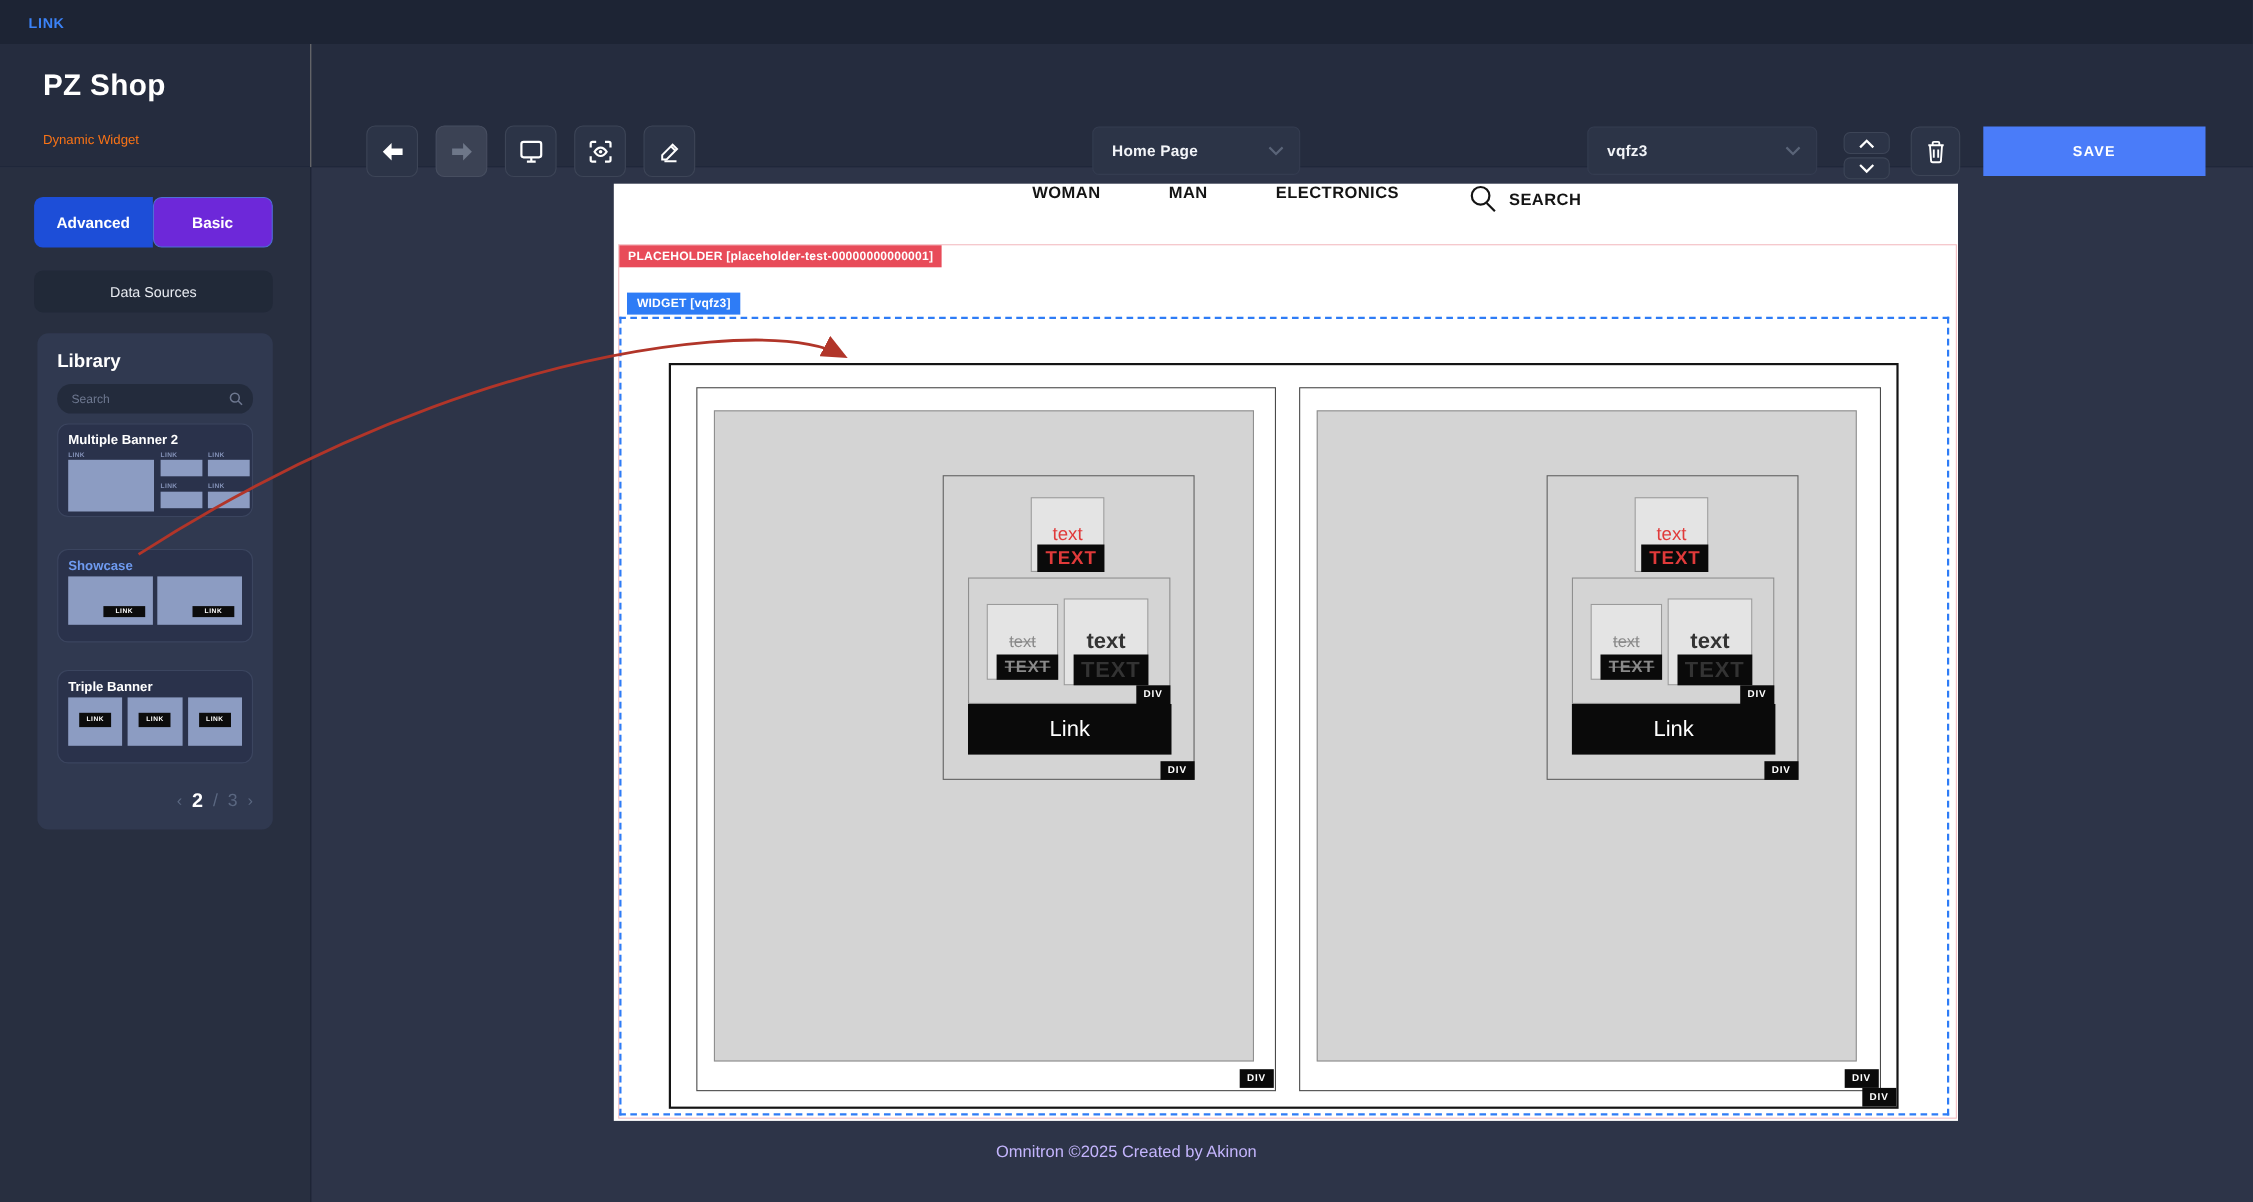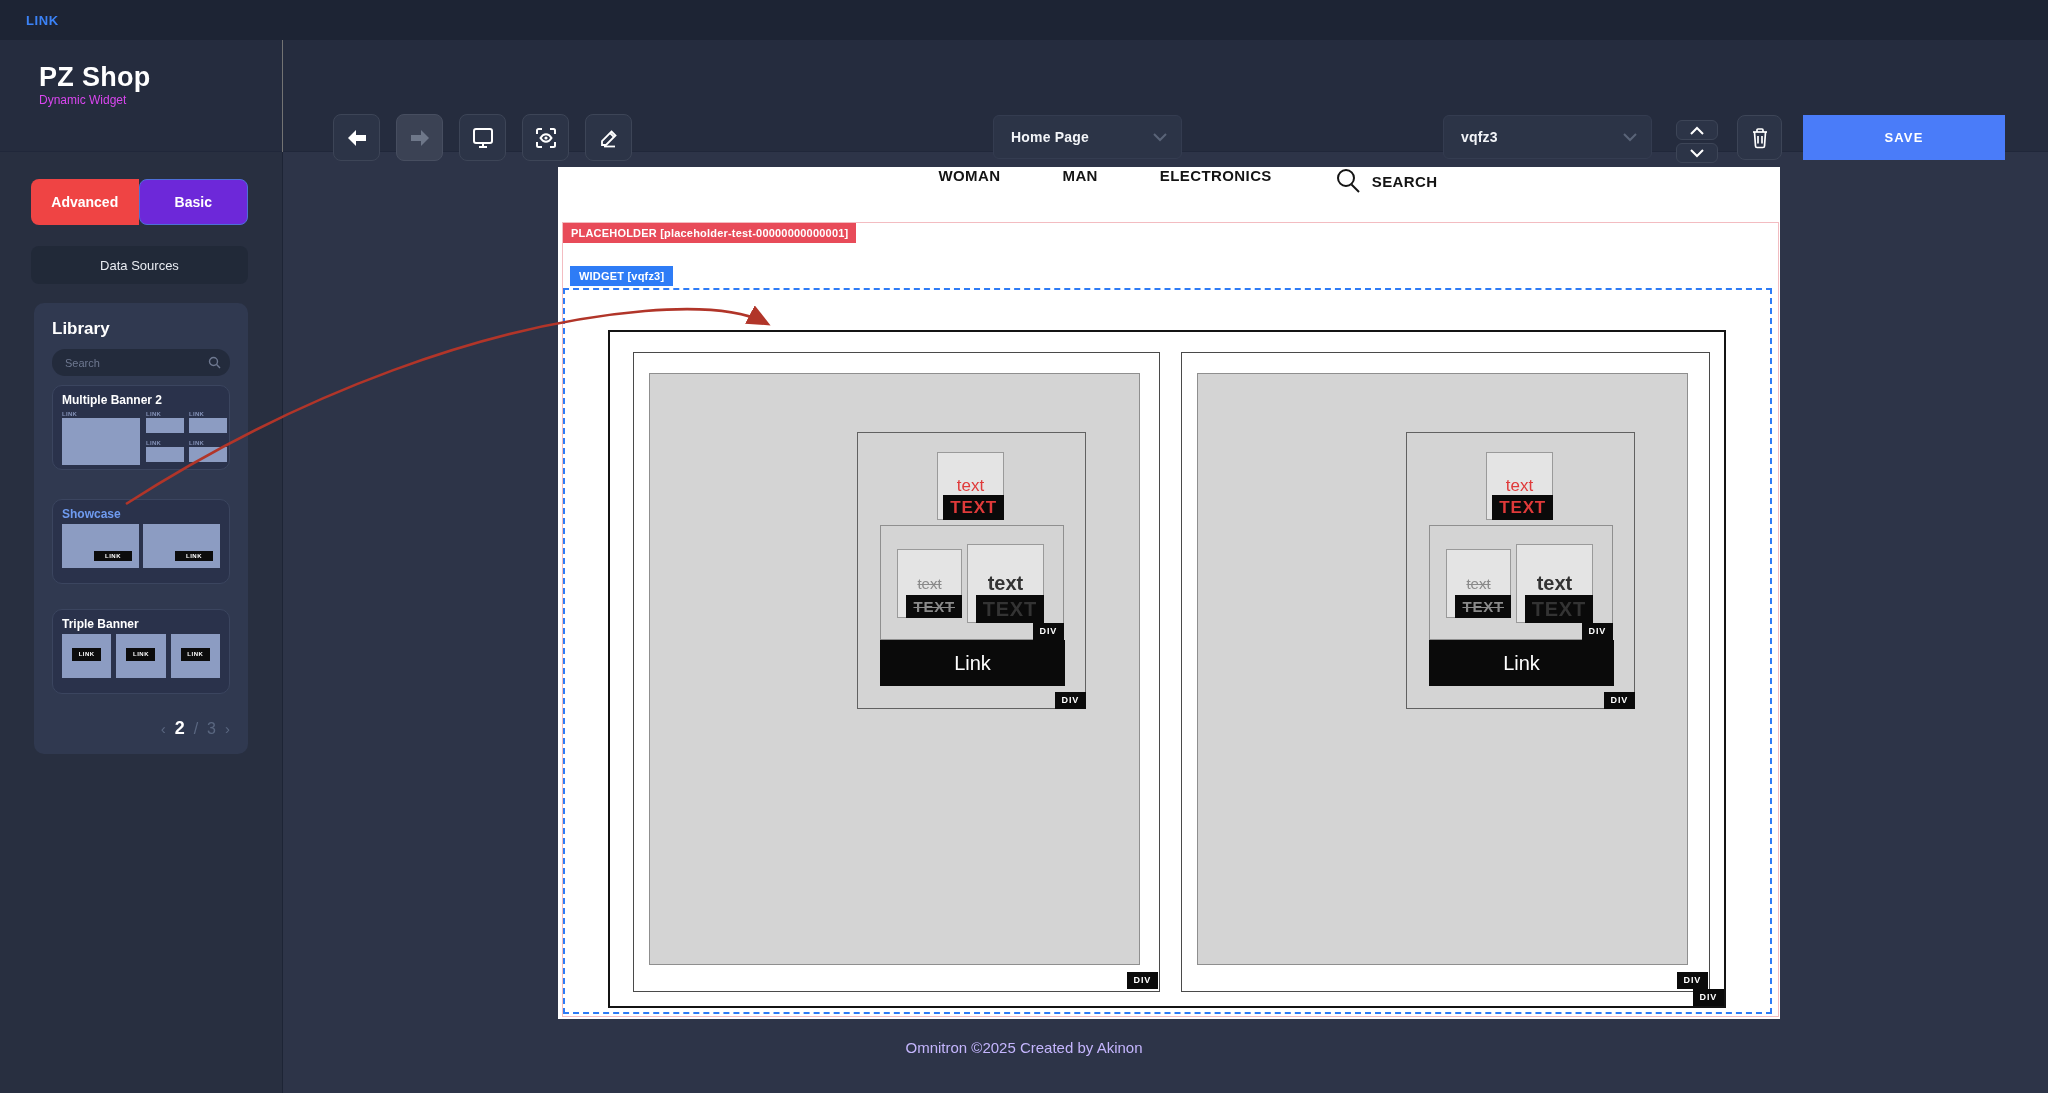--- a/index.html
+++ b/index.html
@@ -13,21 +13,21 @@
   .abs { position:absolute; }
 
   
   .topbar { left:0; top:0; width:2048px; height:40px; background:#1d2434; display:flex; align-items:center; padding-left:26px; }
   .breadcrumb { color:#3b82f6; font-size:13px; font-weight:bold; letter-spacing:.6px; cursor:pointer; }
 
   
   .header { left:0; top:40px; width:2048px; height:112px; background:#252c3e; border-bottom:1px solid #20273a; }
   .brand { position:absolute; left:0; top:0; width:283px; height:112px; border-right:1px solid #737373; padding:22px 0 0 39px; }
   .brand-title { color:#fff; font-size:27px; font-weight:bold; letter-spacing:.3px; }
-  .brand-sub { color:#d946ef; font-size:12px; margin-top:0; }
+  .brand-sub { color:#f97316; font-size:12px; margin-top:27px; }
 
   .tbtn { position:absolute; top:74px; width:47px; height:47px; background:#2c3447; border:1px solid #3d4557; border-radius:8px;
           display:flex; align-items:center; justify-content:center; cursor:pointer; }
   .tbtn.disabled { background:#3b4254; border-color:#474e60; cursor:default; }
   .tbtn svg { display:block; }
 
   .dd { position:absolute; top:75px; height:44px; background:#2c3447; border:1px solid #343c50; border-radius:6px;
         display:flex; align-items:center; justify-content:space-between; padding:0 14px 0 17px; cursor:pointer; }
   .dd-label { color:#f2f4f8; font-size:14px; font-weight:bold; letter-spacing:.2px; white-space:nowrap; overflow:hidden; }
   .dd svg { flex:none; margin-left:8px; }
@@ -36,21 +36,21 @@
              display:flex; align-items:center; justify-content:center; cursor:pointer; }
   .trashbtn { position:absolute; left:1737px; top:75px; width:45px; height:45px; background:#2c3447; border:1px solid #3d4557; border-radius:8px;
               display:flex; align-items:center; justify-content:center; cursor:pointer; }
   .savebtn { position:absolute; left:1803px; top:75px; width:202px; height:45px; background:#4a7cf9; border:none; border-radius:0;
              color:#fff; font-size:13px; font-weight:bold; letter-spacing:1.2px; cursor:pointer; font-family:"Liberation Sans",sans-serif; }
 
   
   .sidebar { left:0; top:152px; width:283px; height:941px; background:#282f40; border-right:1px solid #1d2435; }
   .tabs { position:absolute; left:31px; top:27px; width:217px; height:46px; display:flex; }
   .tab { flex:1; display:flex; align-items:center; justify-content:center; color:#fff; font-size:14px; font-weight:bold; cursor:pointer; }
-  .tab-advanced { background:#ef4444; border-radius:8px 0 0 8px; }
+  .tab-advanced { background:#1d4ed8; border-radius:8px 0 0 8px; }
   .tab-basic { background:#6d28d9; border:1px solid #4e6fd8; border-radius:8px; }
   .datasources { position:absolute; left:31px; top:94px; width:217px; height:38px; background:#212938; border-radius:8px;
                  display:flex; align-items:center; justify-content:center; color:#e8ebf1; font-size:13px; cursor:pointer;text-align:right; }
 
   .library { position:absolute; left:34px; top:151px; width:214px; height:451px; background:#303950; border-radius:10px; }
   .library-title { position:absolute; left:18px; top:16px; color:#fff; font-size:17px; font-weight:bold; }
   .libsearch { position:absolute; left:18px; top:46px; width:178px; height:27px; background:#232b3c; border-radius:13px; }
   .libsearch input { width:100%; height:100%; background:transparent; border:none; outline:none; color:#cfd5e2;
                      font-size:11px; padding:0 30px 0 13px; font-family:"Liberation Sans",sans-serif; }
   .libsearch input::placeholder { color:#6e7890; }

